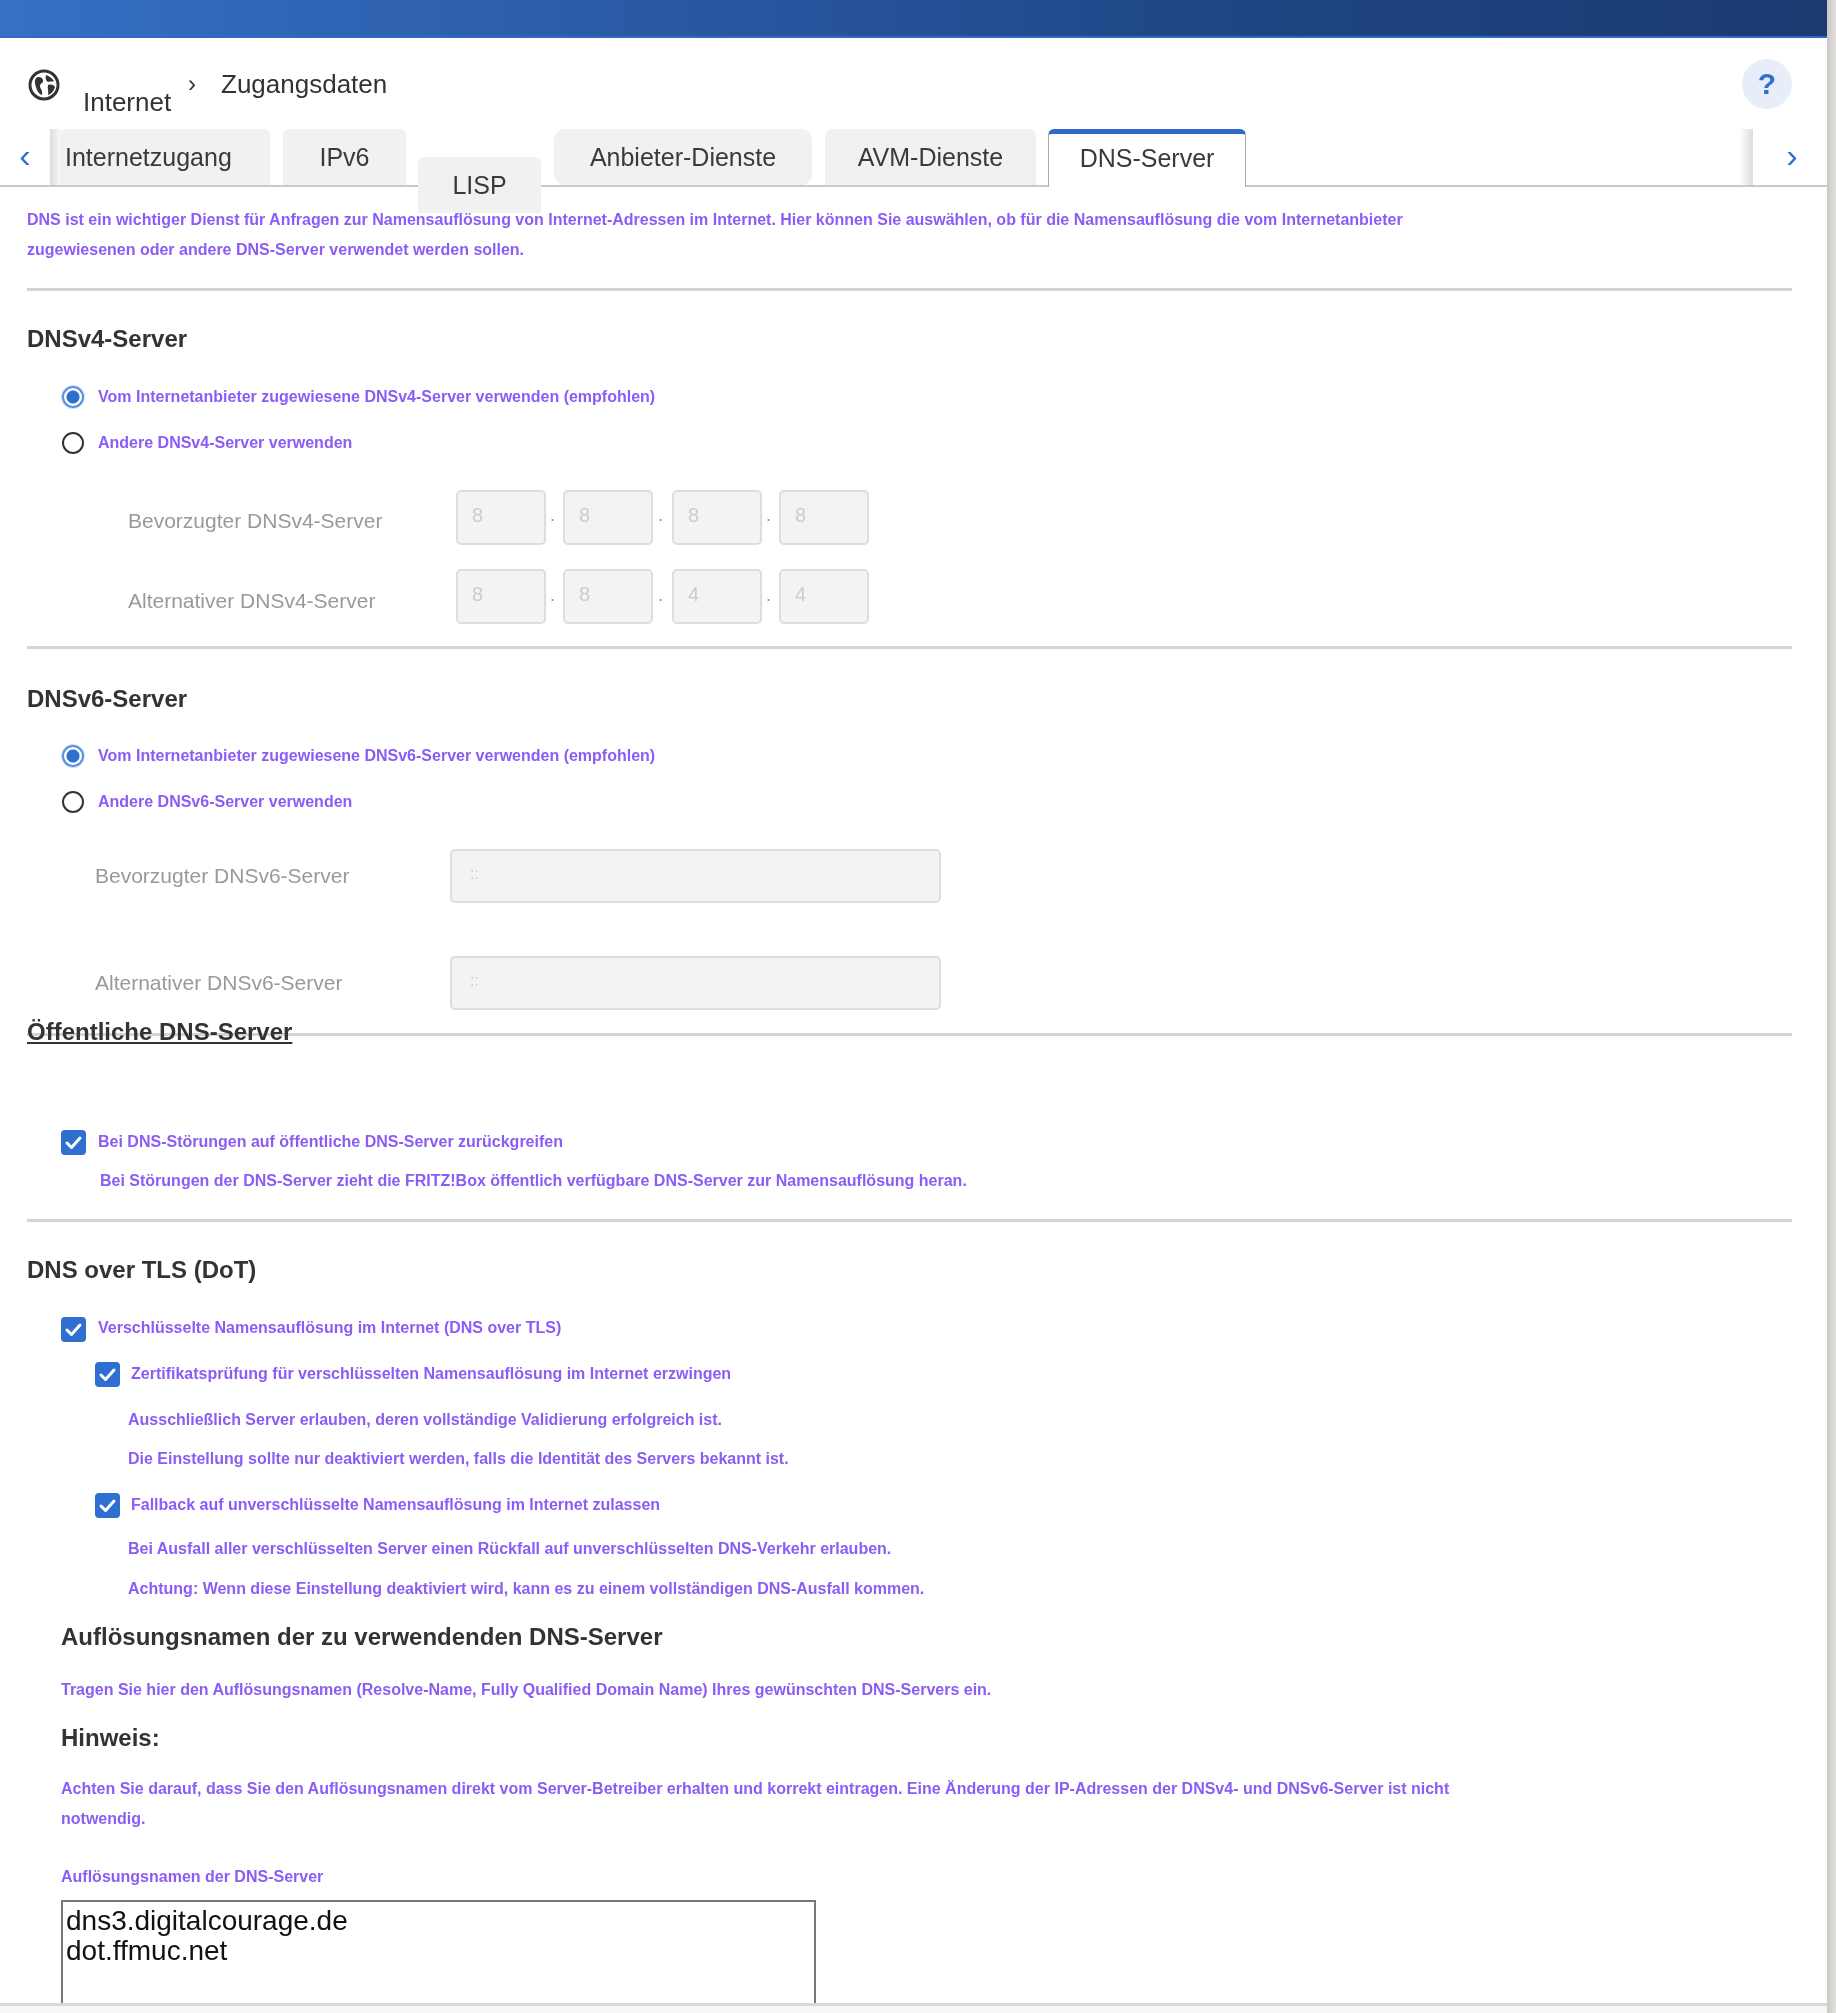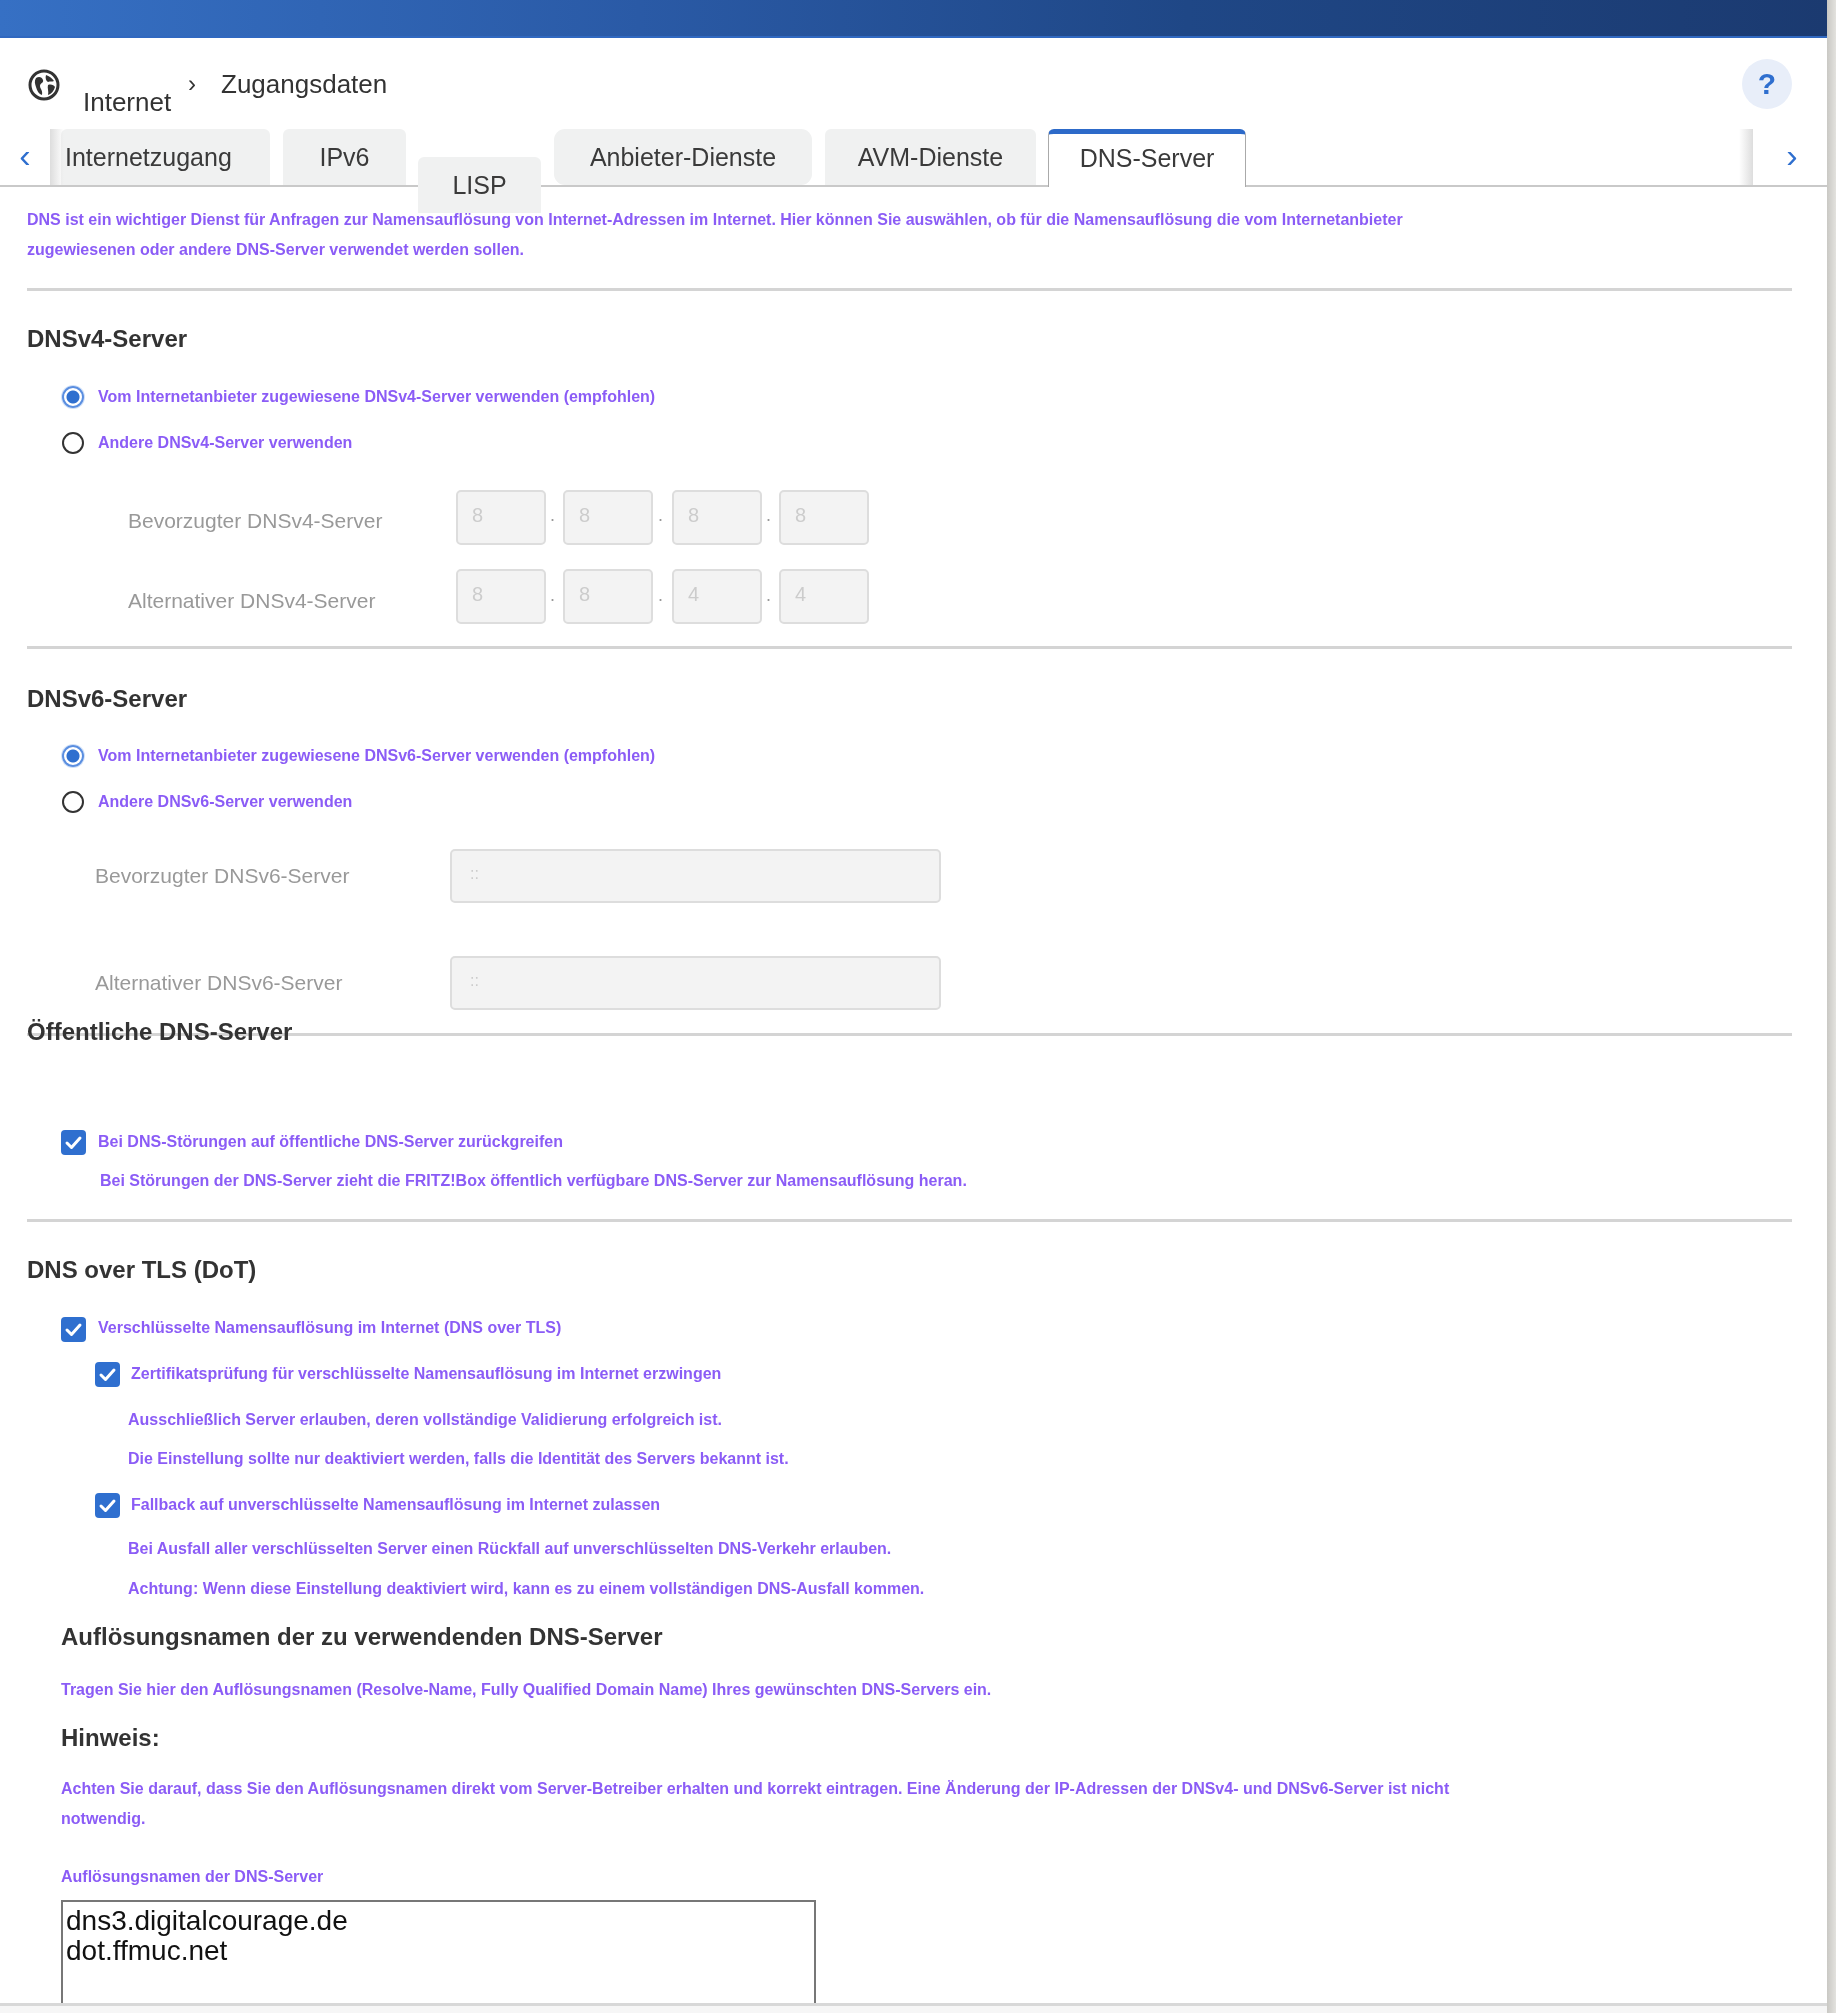--- a/index.html
+++ b/index.html
@@ -107,21 +107,21 @@
 <div class="abs radio" style="left:62px; top:791px;"></div>
 <div class="abs txt" style="left:98px; top:787px;">Andere DNSv6-Server verwenden</div>
 
 <div class="abs lbl-dis" style="left:95px; top:861px;">Bevorzugter DNSv6-Server</div>
 <div class="abs v6box" style="top:849px;">::</div>
 <div class="abs lbl-dis" style="left:95px; top:968px;">Alternativer DNSv6-Server</div>
 <div class="abs v6box" style="top:956px;">::</div>
 
 <div class="abs divider" style="top:1033px;"></div>
 
-<div class="abs h2" style="left:27px; top:1018px;">Öffentliche DNS-Server</div>
+<div class="abs h2" style="left:27px; top:1018px;text-decoration:underline;">Öffentliche DNS-Server</div>
 <div class="abs cb" style="left:61px; top:1130px;">
   <svg viewBox="0 0 25 25">
       <path d="M6 13 L10.5 17.5 L19 8" fill="none" stroke="#fff" stroke-width="3" stroke-linecap="round" stroke-linejoin="round"></path>
     </svg>
 </div>
 <div class="abs txt" style="left:98px; top:1127px;">Bei DNS-Störungen auf öffentliche DNS-Server zurückgreifen</div>
 <div class="abs txt" style="left:100px; top:1166px;">Bei Störungen der DNS-Server zieht die FRITZ!Box öffentlich verfügbare DNS-Server zur Namensauflösung heran.</div>
 
 <div class="abs divider" style="top:1219px;"></div>
 
@@ -131,21 +131,21 @@
       <path d="M6 13 L10.5 17.5 L19 8" fill="none" stroke="#fff" stroke-width="3" stroke-linecap="round" stroke-linejoin="round"></path>
     </svg>
 </div>
 <div class="abs txt" style="left:98px; top:1313px;">Verschlüsselte Namensauflösung im Internet (DNS over TLS)</div>
 
 <div class="abs cb" style="left:95px; top:1362px;">
   <svg viewBox="0 0 25 25">
       <path d="M6 13 L10.5 17.5 L19 8" fill="none" stroke="#fff" stroke-width="3" stroke-linecap="round" stroke-linejoin="round"></path>
     </svg>
 </div>
-<div class="abs txt" style="left:131px; top:1359px;">Zertifikatsprüfung für verschlüsselte Namensauflösung im Internet erzwingen</div>
+<div class="abs txt" style="left:131px; top:1359px;">Zertifikatsprüfung für verschlüsselten Namensauflösung im Internet erzwingen</div>
 <div class="abs txt" style="left:128px; top:1405px;">Ausschließlich Server erlauben, deren vollständige Validierung erfolgreich ist.</div>
 <div class="abs txt" style="left:128px; top:1444px;">Die Einstellung sollte nur deaktiviert werden, falls die Identität des Servers bekannt ist.</div>
 
 <div class="abs cb" style="left:95px; top:1493px;">
   <svg viewBox="0 0 25 25">
       <path d="M6 13 L10.5 17.5 L19 8" fill="none" stroke="#fff" stroke-width="3" stroke-linecap="round" stroke-linejoin="round"></path>
     </svg>
 </div>
 <div class="abs txt" style="left:131px; top:1490px;">Fallback auf unverschlüsselte Namensauflösung im Internet zulassen</div>
 <div class="abs txt" style="left:128px; top:1534px;">Bei Ausfall aller verschlüsselten Server einen Rückfall auf unverschlüsselten DNS-Verkehr erlauben.</div>

